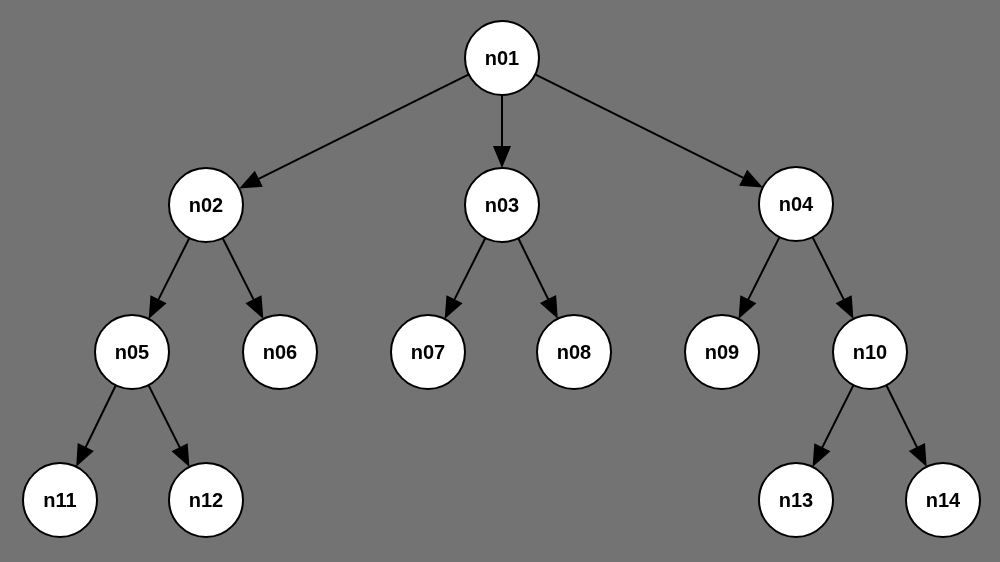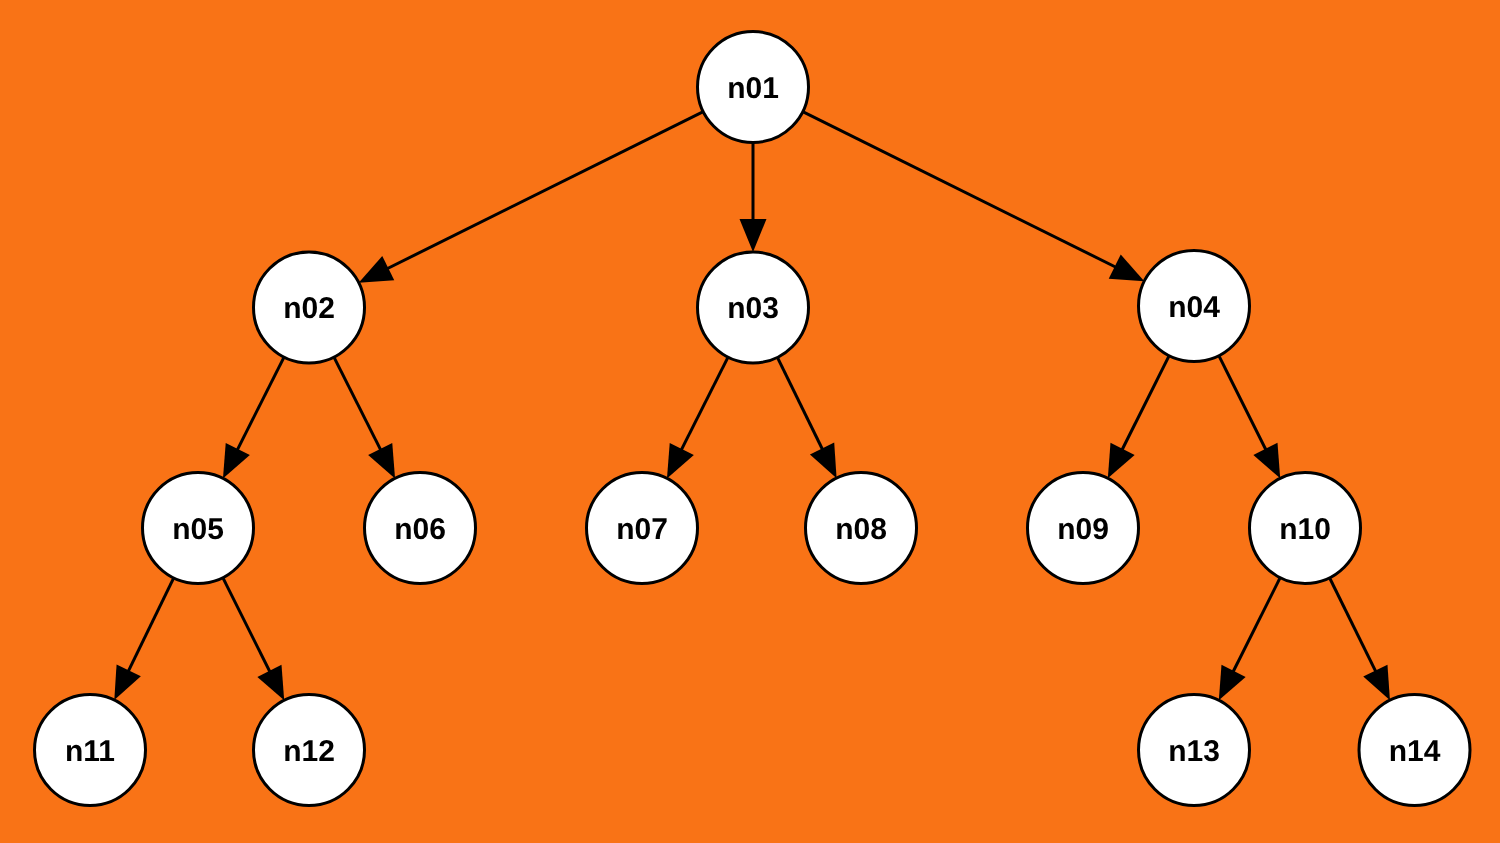--- a/index.html
+++ b/index.html
@@ -4,21 +4,21 @@
 <style>
   html, body {
     margin: 0;
     padding: 0;
     background: #ffffff;
   }
   .canvas {
     position: relative;
     width: 1000px;
     height: 562px;
-    background: #f97316;
+    background: #737373;
     overflow: hidden;
   }
   svg text {
     font-family: "Liberation Sans", "DejaVu Sans", sans-serif;
     font-weight: bold;
     font-size: 20px;
     text-anchor: middle;
     fill: #000000;
   }
 </style>

